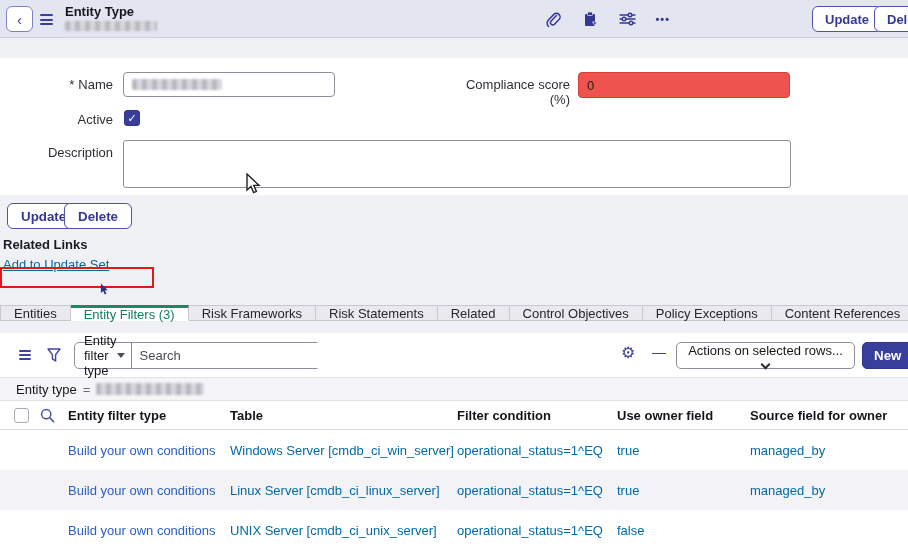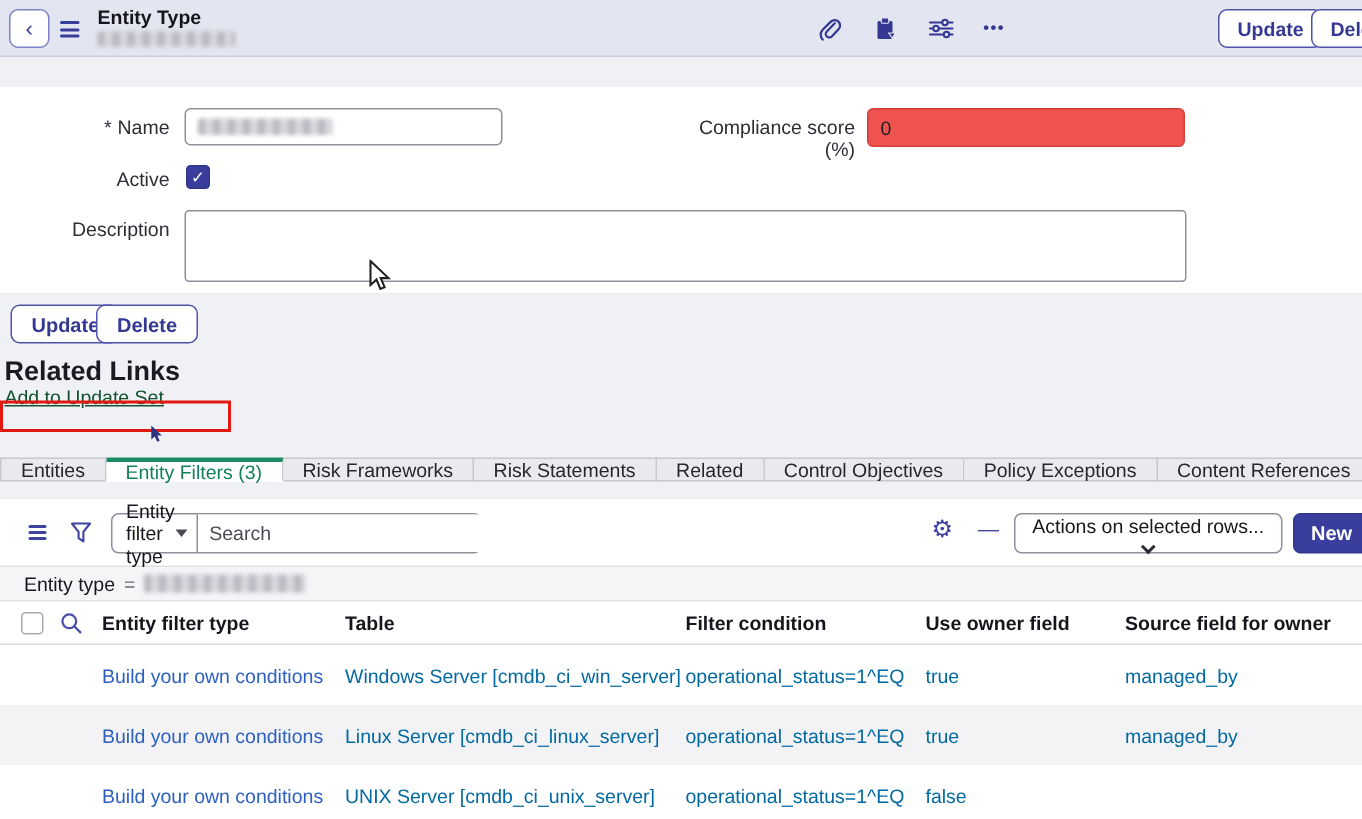--- a/index.html
+++ b/index.html
@@ -42,22 +42,22 @@
   .checkbox { position:absolute; left:124px; top:52px; width:16px; height:16px;
     background:#393e9d; border:1px solid #32368b; border-radius:3px;
     color:#fff; font-size:11px; display:flex; align-items:center; justify-content:center; cursor:pointer; }
   .desc-area { position:absolute; left:123px; top:82px; width:668px; height:48px;
     background:#fff; border:1px solid #8f8f9c; border-radius:3px; }
   
   .lower { position:absolute; top:195px; left:0; width:908px; height:351px; background:#f0f1f5; }
   .act-btn { position:absolute; top:8px; height:26px; padding:0 13px;
     background:#fff; border:1px solid #4f53a8; border-radius:6px;
     color:#343893; font-weight:bold; display:flex; align-items:center; cursor:pointer; }
-  .rl-title { position:absolute; left:3px; top:42px; font-size:18px; font-weight:600; color:#1a1a22; }
-  .rl-link { position:absolute; left:3px; color:#14532d; text-decoration:underline; font-weight:500; cursor:pointer; }
+  .rl-title { position:absolute; left:3px; top:42px; font-size:13px; font-weight:600; color:#1a1a22; }
+  .rl-link { position:absolute; left:3px; color:#0369a1; text-decoration:underline; font-weight:500; cursor:pointer; }
   .annotation { position:absolute; left:0px; top:72px; width:154px; height:21px;
     border:2px solid #e01a10; pointer-events:none; }
   
   .tabs-row { position:absolute; left:0; top:110px; width:908px; height:28px; display:flex; }
   .tab { display:flex; align-items:center; padding:0 13px; height:16px;
     background:#e9e9ee; border:1px solid #c8c8d0; border-left-width:0;
     color:#26262f; cursor:pointer; white-space:nowrap; }
   .tab:first-child { border-left-width:1px; }
   .tab.active { background:#fff; border-top:3px solid #1b8a60; border-bottom-color:#fff;
     color:#14805a; font-weight:500; }

